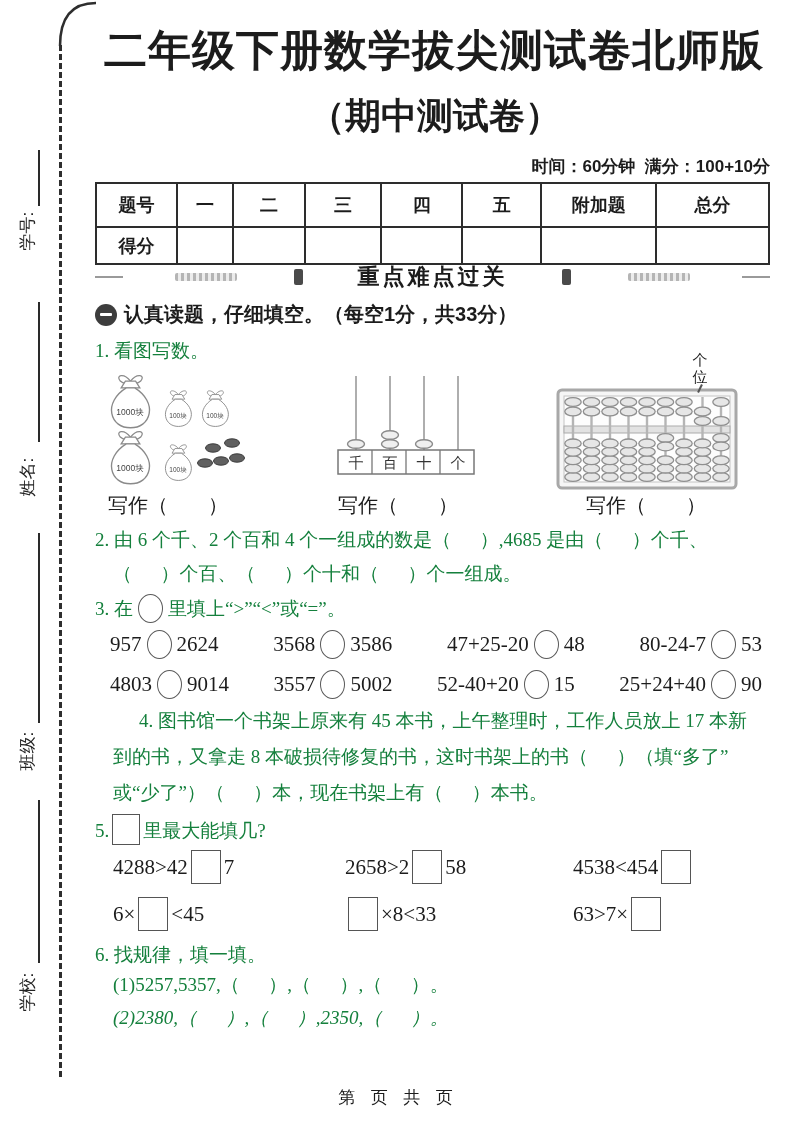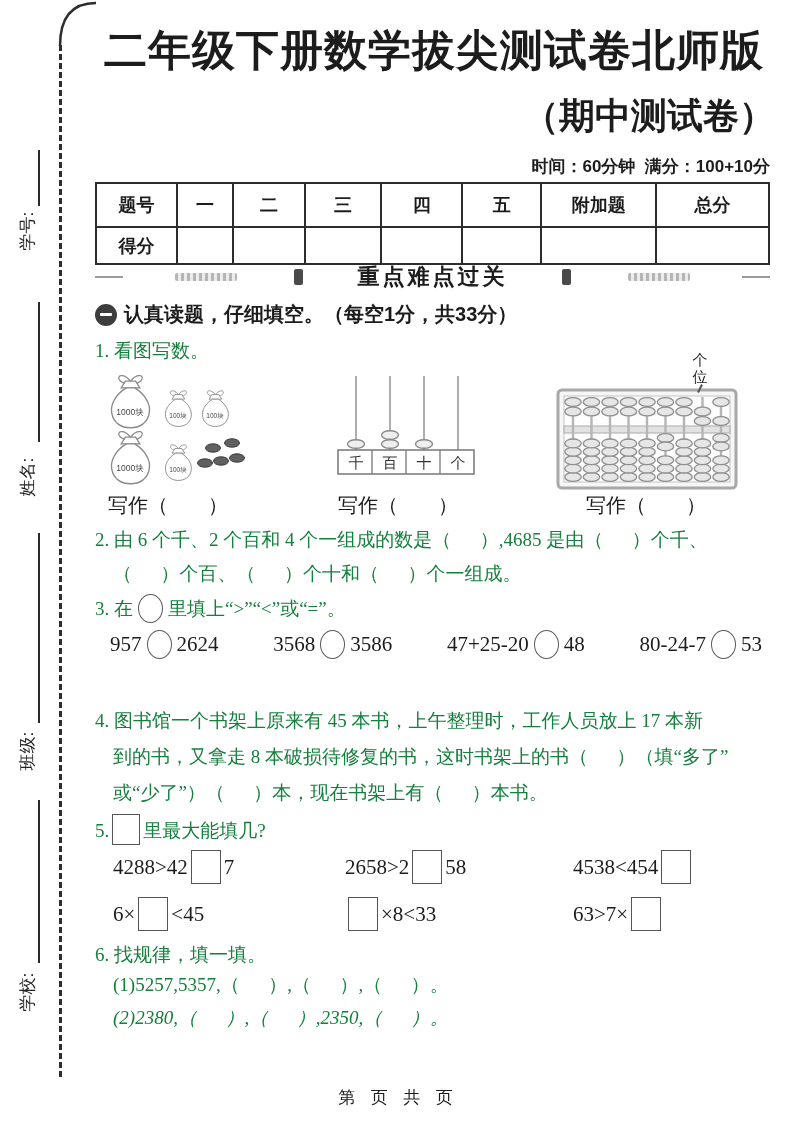--- a/index.html
+++ b/index.html
@@ -16,21 +16,21 @@
     border-left:3px dashed #2e2e2e; }
   .corner-arc { position:absolute; left:58px; top:0; }
   .mline { position:absolute; left:38px; width:0; border-left:2.5px solid #2a2a2a; }
   .mlabel { position:absolute; left:2px; width:48px; height:20px; text-align:center;
     font-size:17px; color:#222; transform:rotate(-90deg); white-space:pre;
     font-family:"Liberation Sans", sans-serif; }
 
   
   .title { position:absolute; left:80px; right:5px; top:22px; text-align:center;
     font-size:43px; font-weight:bold; letter-spacing:1px; white-space:pre; }
-  .subtitle { position:absolute; left:95px; right:18px; top:92px; text-align:right;
+  .subtitle { position:absolute; left:95px; right:18px; top:92px; text-align:center;
     font-size:36px; font-weight:bold; white-space:pre; }
   .info { position:absolute; left:95px; width:675px; top:155px; text-align:right;
     font-size:17px; font-weight:bold; white-space:pre; }
 
   
   table.score { position:absolute; left:95px; top:182px; width:675px;
     border-collapse:collapse; table-layout:fixed; }
   table.score td { border:2px solid #2d2d2d; text-align:center; vertical-align:middle;
     font-size:18px; font-weight:600; padding:2px; }
   table.score tr.r1 td { height:44px; }
@@ -283,22 +283,28 @@
   <div class="qtext indent" style="top:561px;">（      ）个百、（      ）个十和（      ）个一组成。</div>
 
   <div class="qtext" style="top:594px;"><span>3. 在</span><span class="circ"></span><span>里填上“&gt;”“&lt;”或“=”。</span></div>
 
   <div class="cmp-row" style="top:630px;gap:35px;">
     <span><span>957</span><span class="circ"></span><span>2624</span></span>
     <span><span>3568</span><span class="circ"></span><span>3586</span></span>
     <span><span>47+25-20</span><span class="circ"></span><span>48</span></span>
     <span><span>80-24-7</span><span class="circ"></span><span>53</span></span>
   </div>
-
-  <div class="qtext" style="top:708px;">4. 图书馆一个书架上原来有 45 本书，上午整理时，工作人员放上 17 本新</div>
+  <div class="cmp-row" style="top:670px;">
+    <span><span>4803</span><span class="circ"></span><span>9014</span></span>
+    <span><span>3557</span><span class="circ"></span><span>5002</span></span>
+    <span><span>52-40+20</span><span class="circ"></span><span>15</span></span>
+    <span><span>25+24+40</span><span class="circ"></span><span>90</span></span>
+  </div>
+
+  <div class="qtext" style="top:708px;margin-left:44px;">4. 图书馆一个书架上原来有 45 本书，上午整理时，工作人员放上 17 本新</div>
   <div class="qtext indent" style="top:744px;">到的书，又拿走 8 本破损待修复的书，这时书架上的书（      ）（填“多了”</div>
   <div class="qtext indent" style="top:780px;">或“少了”）（      ）本，现在书架上有（      ）本书。</div>
 
   <div class="qtext" style="top:814px;"><span>5.</span><span class="blankbox small"></span><span>里最大能填几?</span></div>
 
   <span class="q5item" style="left:113px;top:850px;"><span>4288&gt;42</span><span class="blankbox"></span><span>7</span></span>
   <span class="q5item" style="left:345px;top:850px;"><span>2658&gt;2</span><span class="blankbox"></span><span>58</span></span>
   <span class="q5item" style="left:573px;top:850px;"><span>4538&lt;454</span><span class="blankbox"></span><span></span></span>
 
   <span class="q5item" style="left:113px;top:897px;"><span>6×</span><span class="blankbox"></span><span>&lt;45</span></span>

